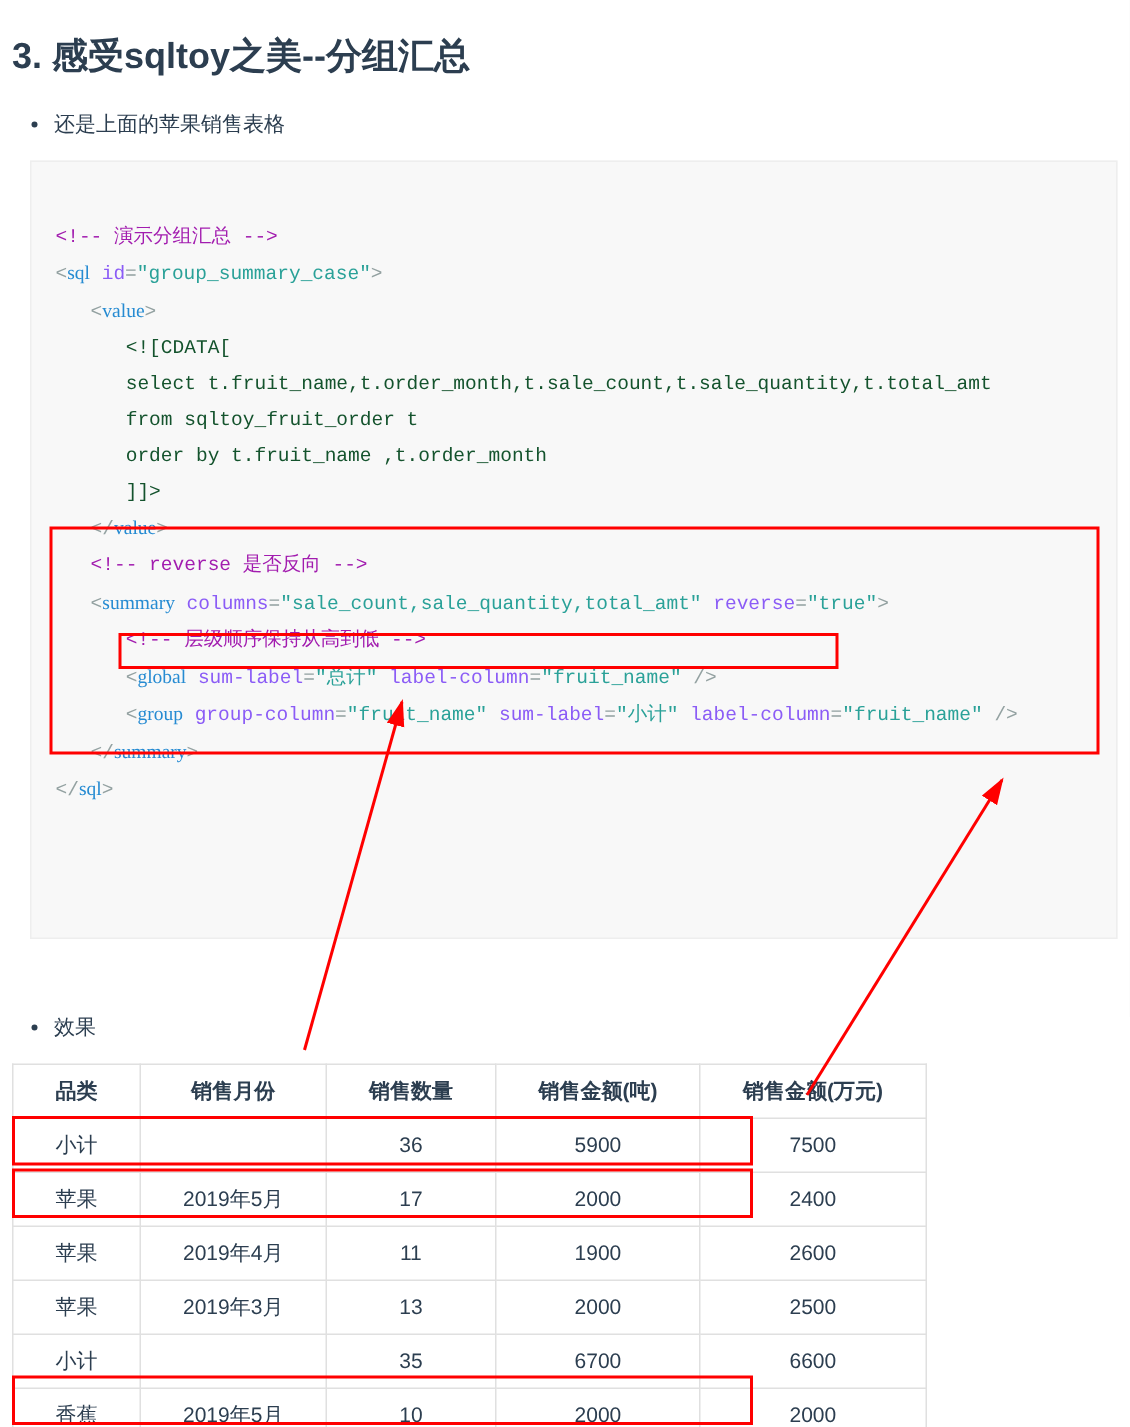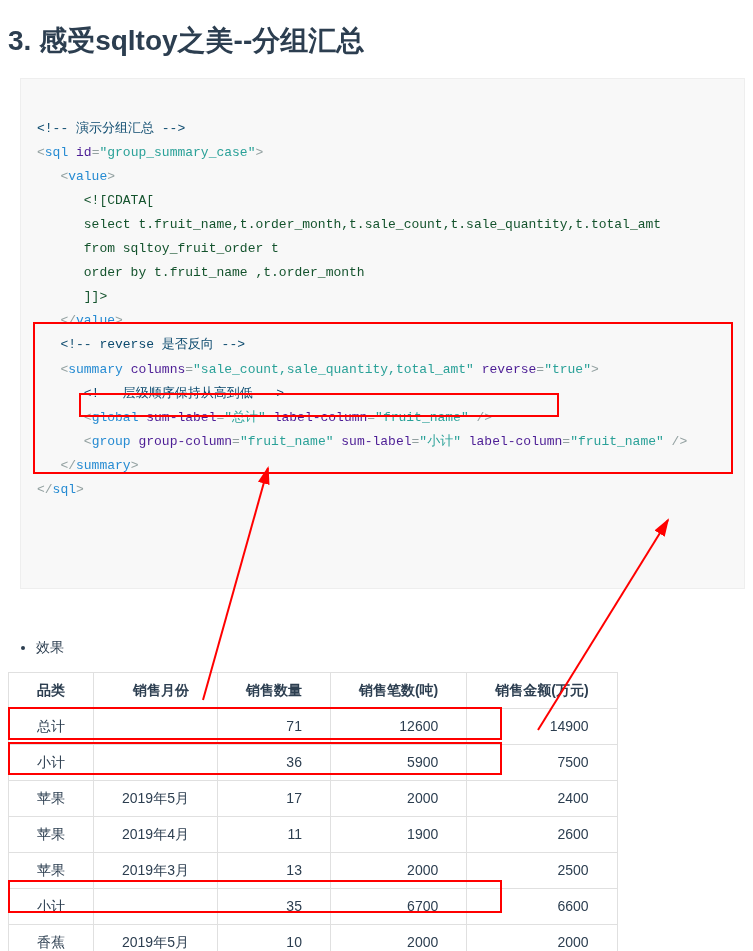--- a/index.html
+++ b/index.html
@@ -6,43 +6,43 @@
   body {
     margin: 0;
     padding: 12px 8px;
     background: #ffffff;
     font-family: -apple-system, BlinkMacSystemFont, "Segoe UI", "Helvetica Neue", Arial, "PingFang SC", "Microsoft YaHei", sans-serif;
     color: #2c3e50;
     font-size: 14px;
     line-height: 1.5;
   }
   h2 {
-    font-size: 28px;
+    font-size: 24px;
     font-weight: 600;
     margin: 8px 0 16px 0;
     color: #2c3e50;
   }
   ul { margin: 0 0 14px 0; padding-left: 28px; }
   li { margin: 4px 0; color: #2c3e50; }
 
   .codeblock {
     background: #f8f8f8;
     border: 1px solid #eee;
     padding: 14px 16px;
     margin: 8px 0 4px 12px;
     font-family: Consolas, Menlo, Monaco, "Courier New", monospace;
     font-size: 13px;
     line-height: 1.85;
     white-space: pre;
     overflow: hidden;
     position: relative;
   }
-  .c-cmt  { color: #0c4a6e; }
-  .c-tag  { color: #268bd2; }
-  .c-attr { color: #4c1d95; }
+  .c-cmt  { color: #a21caf; }
+  .c-tag  { color: #268bd2; font-family: Liberation Serif, serif; }
+  .c-attr { color: #8b5cf6; }
   .c-str  { color: #2aa198; }
   .c-pun  { color: #93a1a1; }
   .c-txt  { color: #14532d; }
 
   .redbox {
     position: absolute;
     border: 2px solid #ff0000;
     pointer-events: none;
   }
 
@@ -51,41 +51,44 @@
     margin-top: 10px;
   }
   table {
     border-collapse: collapse;
     font-size: 14px;
     color: #2c3e50;
   }
   th, td {
     border: 1px solid #e0e0e0;
     padding: 7px 28px;
-    text-align: right;
+    text-align: center;
     min-width: 50px;
   }
   th {
     font-weight: 600;
     background: #ffffff;
   }
 
   svg.arrows {
     position: absolute;
     left: 0; top: 0;
     pointer-events: none;
   }
 </style>
 </head>
 <body>
 
 <div style="position:relative;">
 
   <h2>3. 感受sqltoy之美--分组汇总</h2>
 
+  <ul>
+    <li>还是上面的苹果销售表格</li>
+  </ul>
 
   <div class="codeblock" id="codeblock">
 <span class="c-cmt">&lt;!-- 演示分组汇总 --&gt;</span>
 <span class="c-pun">&lt;</span><span class="c-tag">sql</span><span class="c-attr"> id</span><span class="c-pun">=</span><span class="c-str">"group_summary_case"</span><span class="c-pun">&gt;</span>
    <span class="c-pun">&lt;</span><span class="c-tag">value</span><span class="c-pun">&gt;</span>
       <span class="c-txt">&lt;![CDATA[</span>
       <span class="c-txt">select t.fruit_name,t.order_month,t.sale_count,t.sale_quantity,t.total_amt</span>
       <span class="c-txt">from sqltoy_fruit_order t</span>
       <span class="c-txt">order by t.fruit_name ,t.order_month</span>
       <span class="c-txt">]]&gt;</span>
@@ -105,32 +108,25 @@
     <li>效果</li>
   </ul>
 
   <div class="table-wrap">
     <table>
       <thead>
         <tr>
           <th>品类</th>
           <th>销售月份</th>
           <th>销售数量</th>
-          <th>销售笔数(吨)</th>
+          <th>销售金额(吨)</th>
           <th>销售金额(万元)</th>
         </tr>
       </thead>
       <tbody id="tbody">
-          <tr>
-            <td>总计</td>
-            <td></td>
-            <td>71</td>
-            <td>12600</td>
-            <td>14900</td>
-          </tr>
           <tr>
             <td>小计</td>
             <td></td>
             <td>36</td>
             <td>5900</td>
             <td>7500</td>
           </tr>
           <tr>
             <td>苹果</td>
             <td>2019年5月</td>

